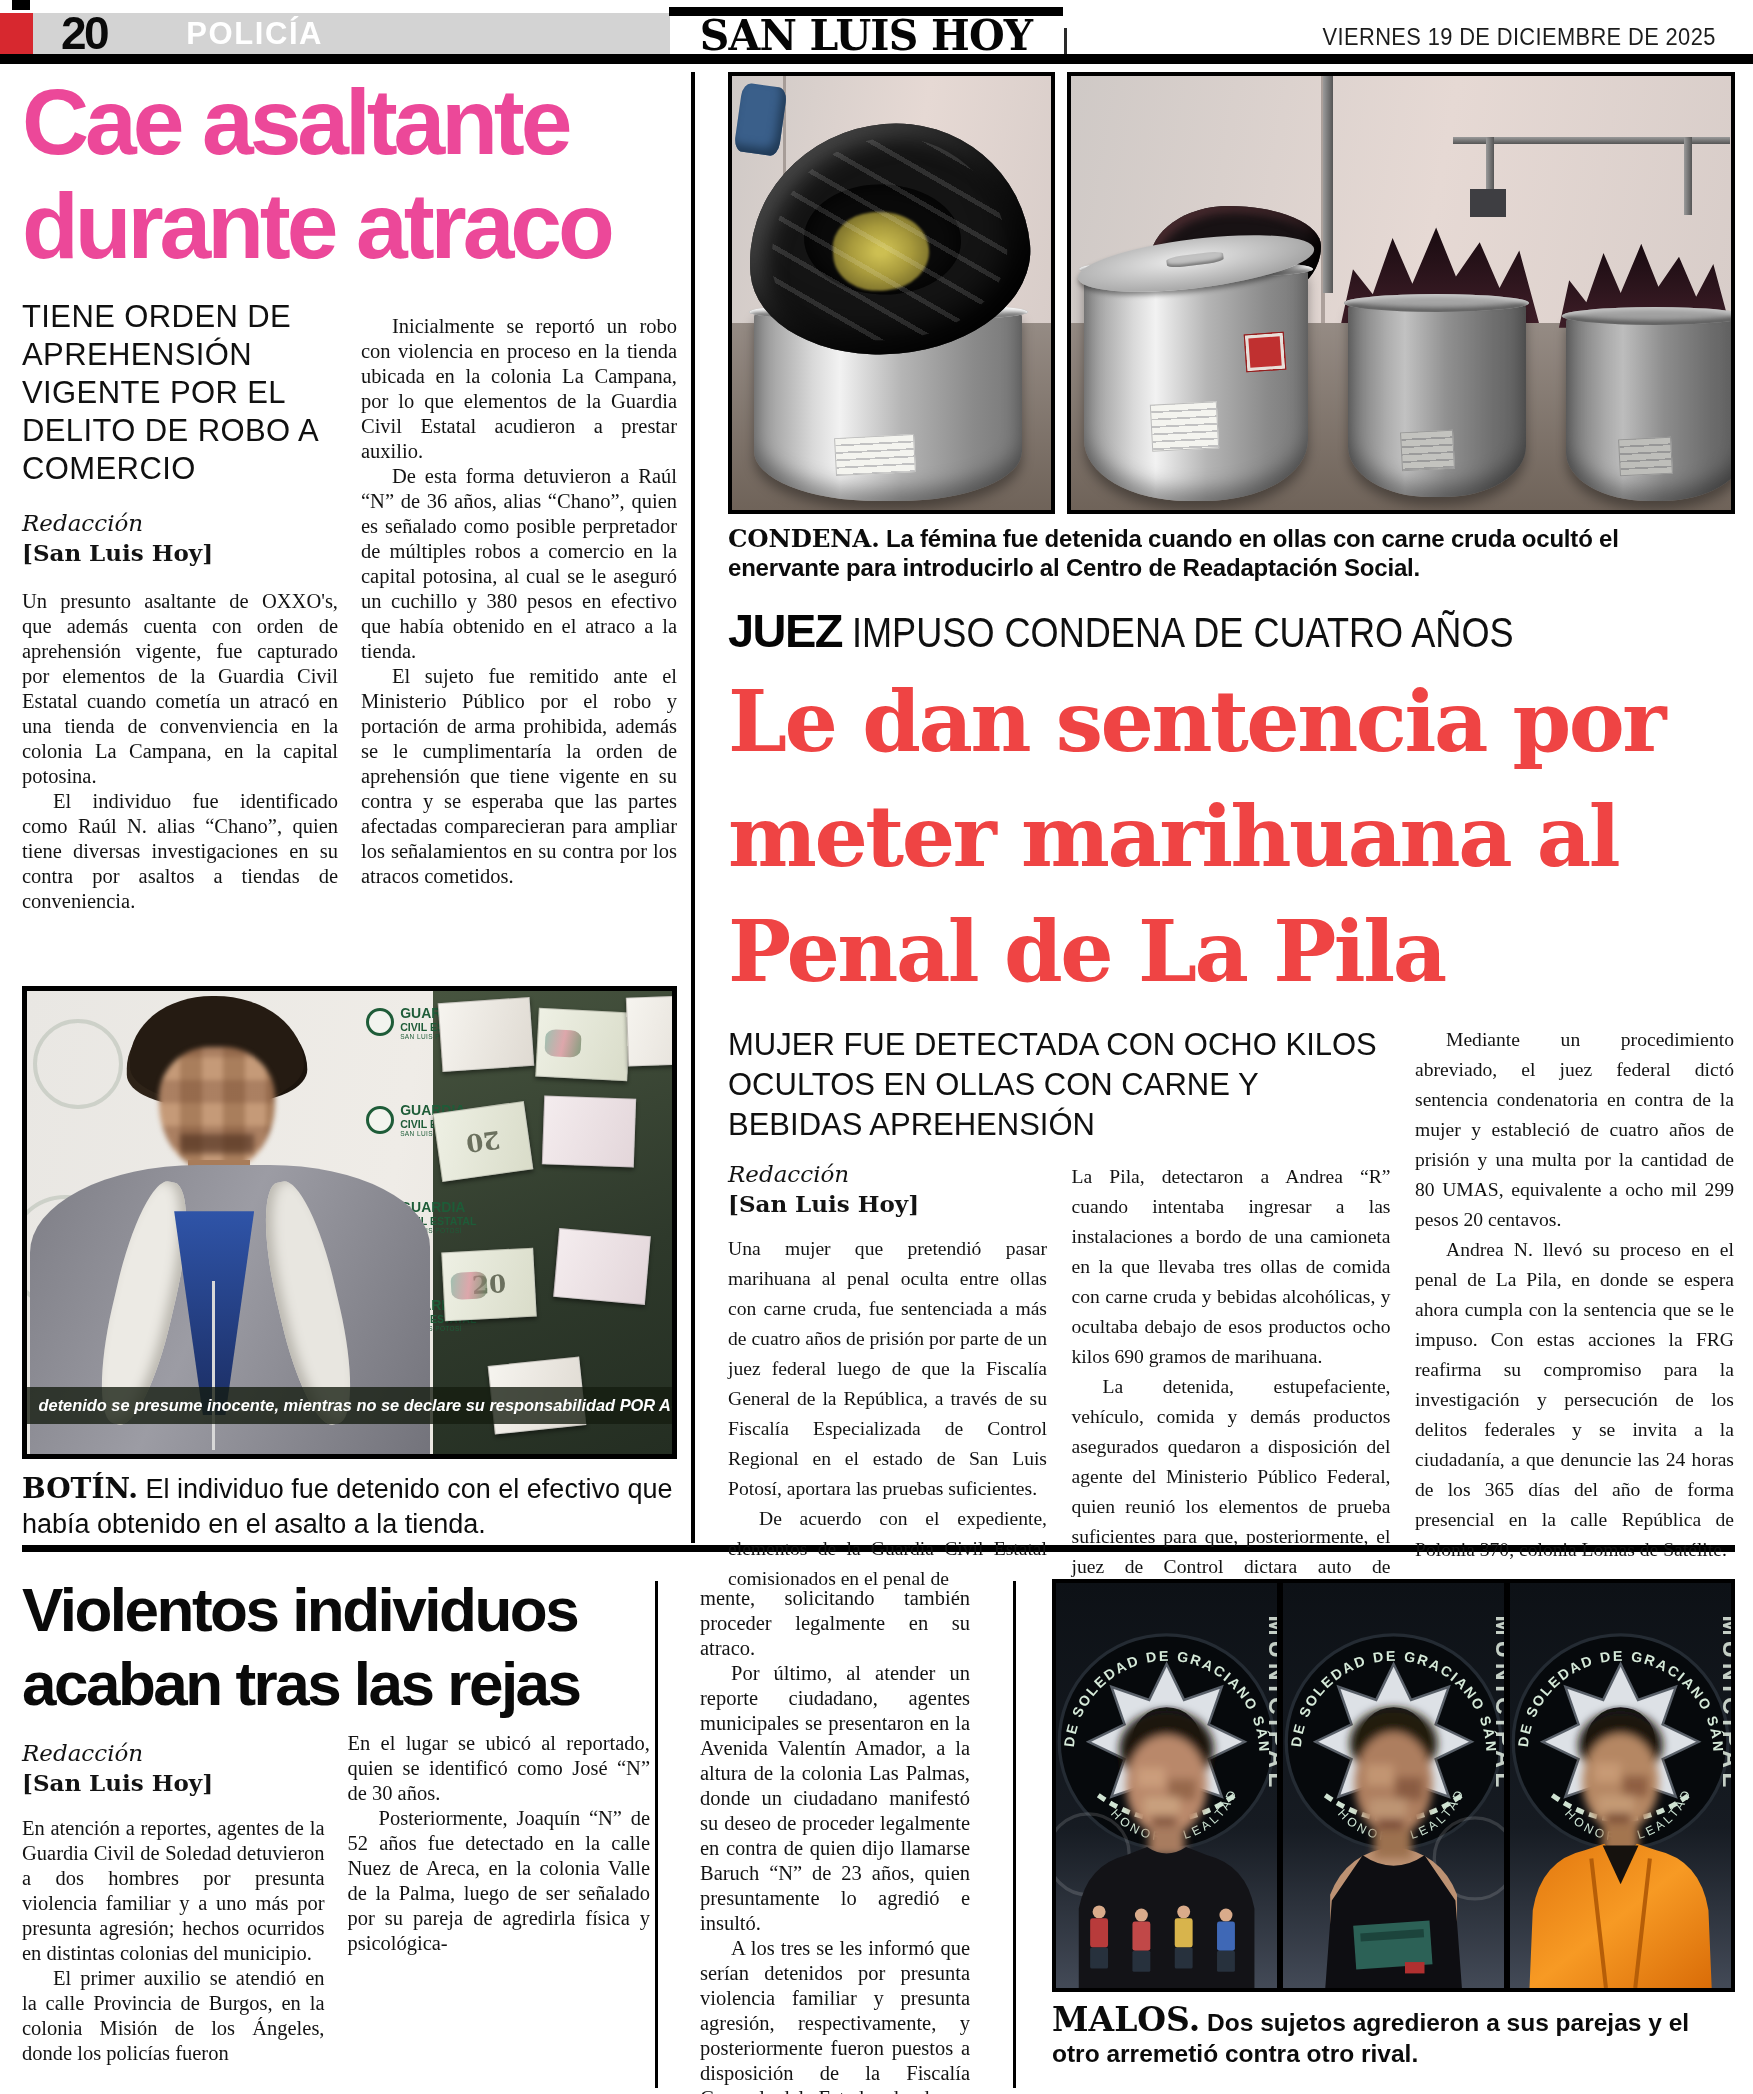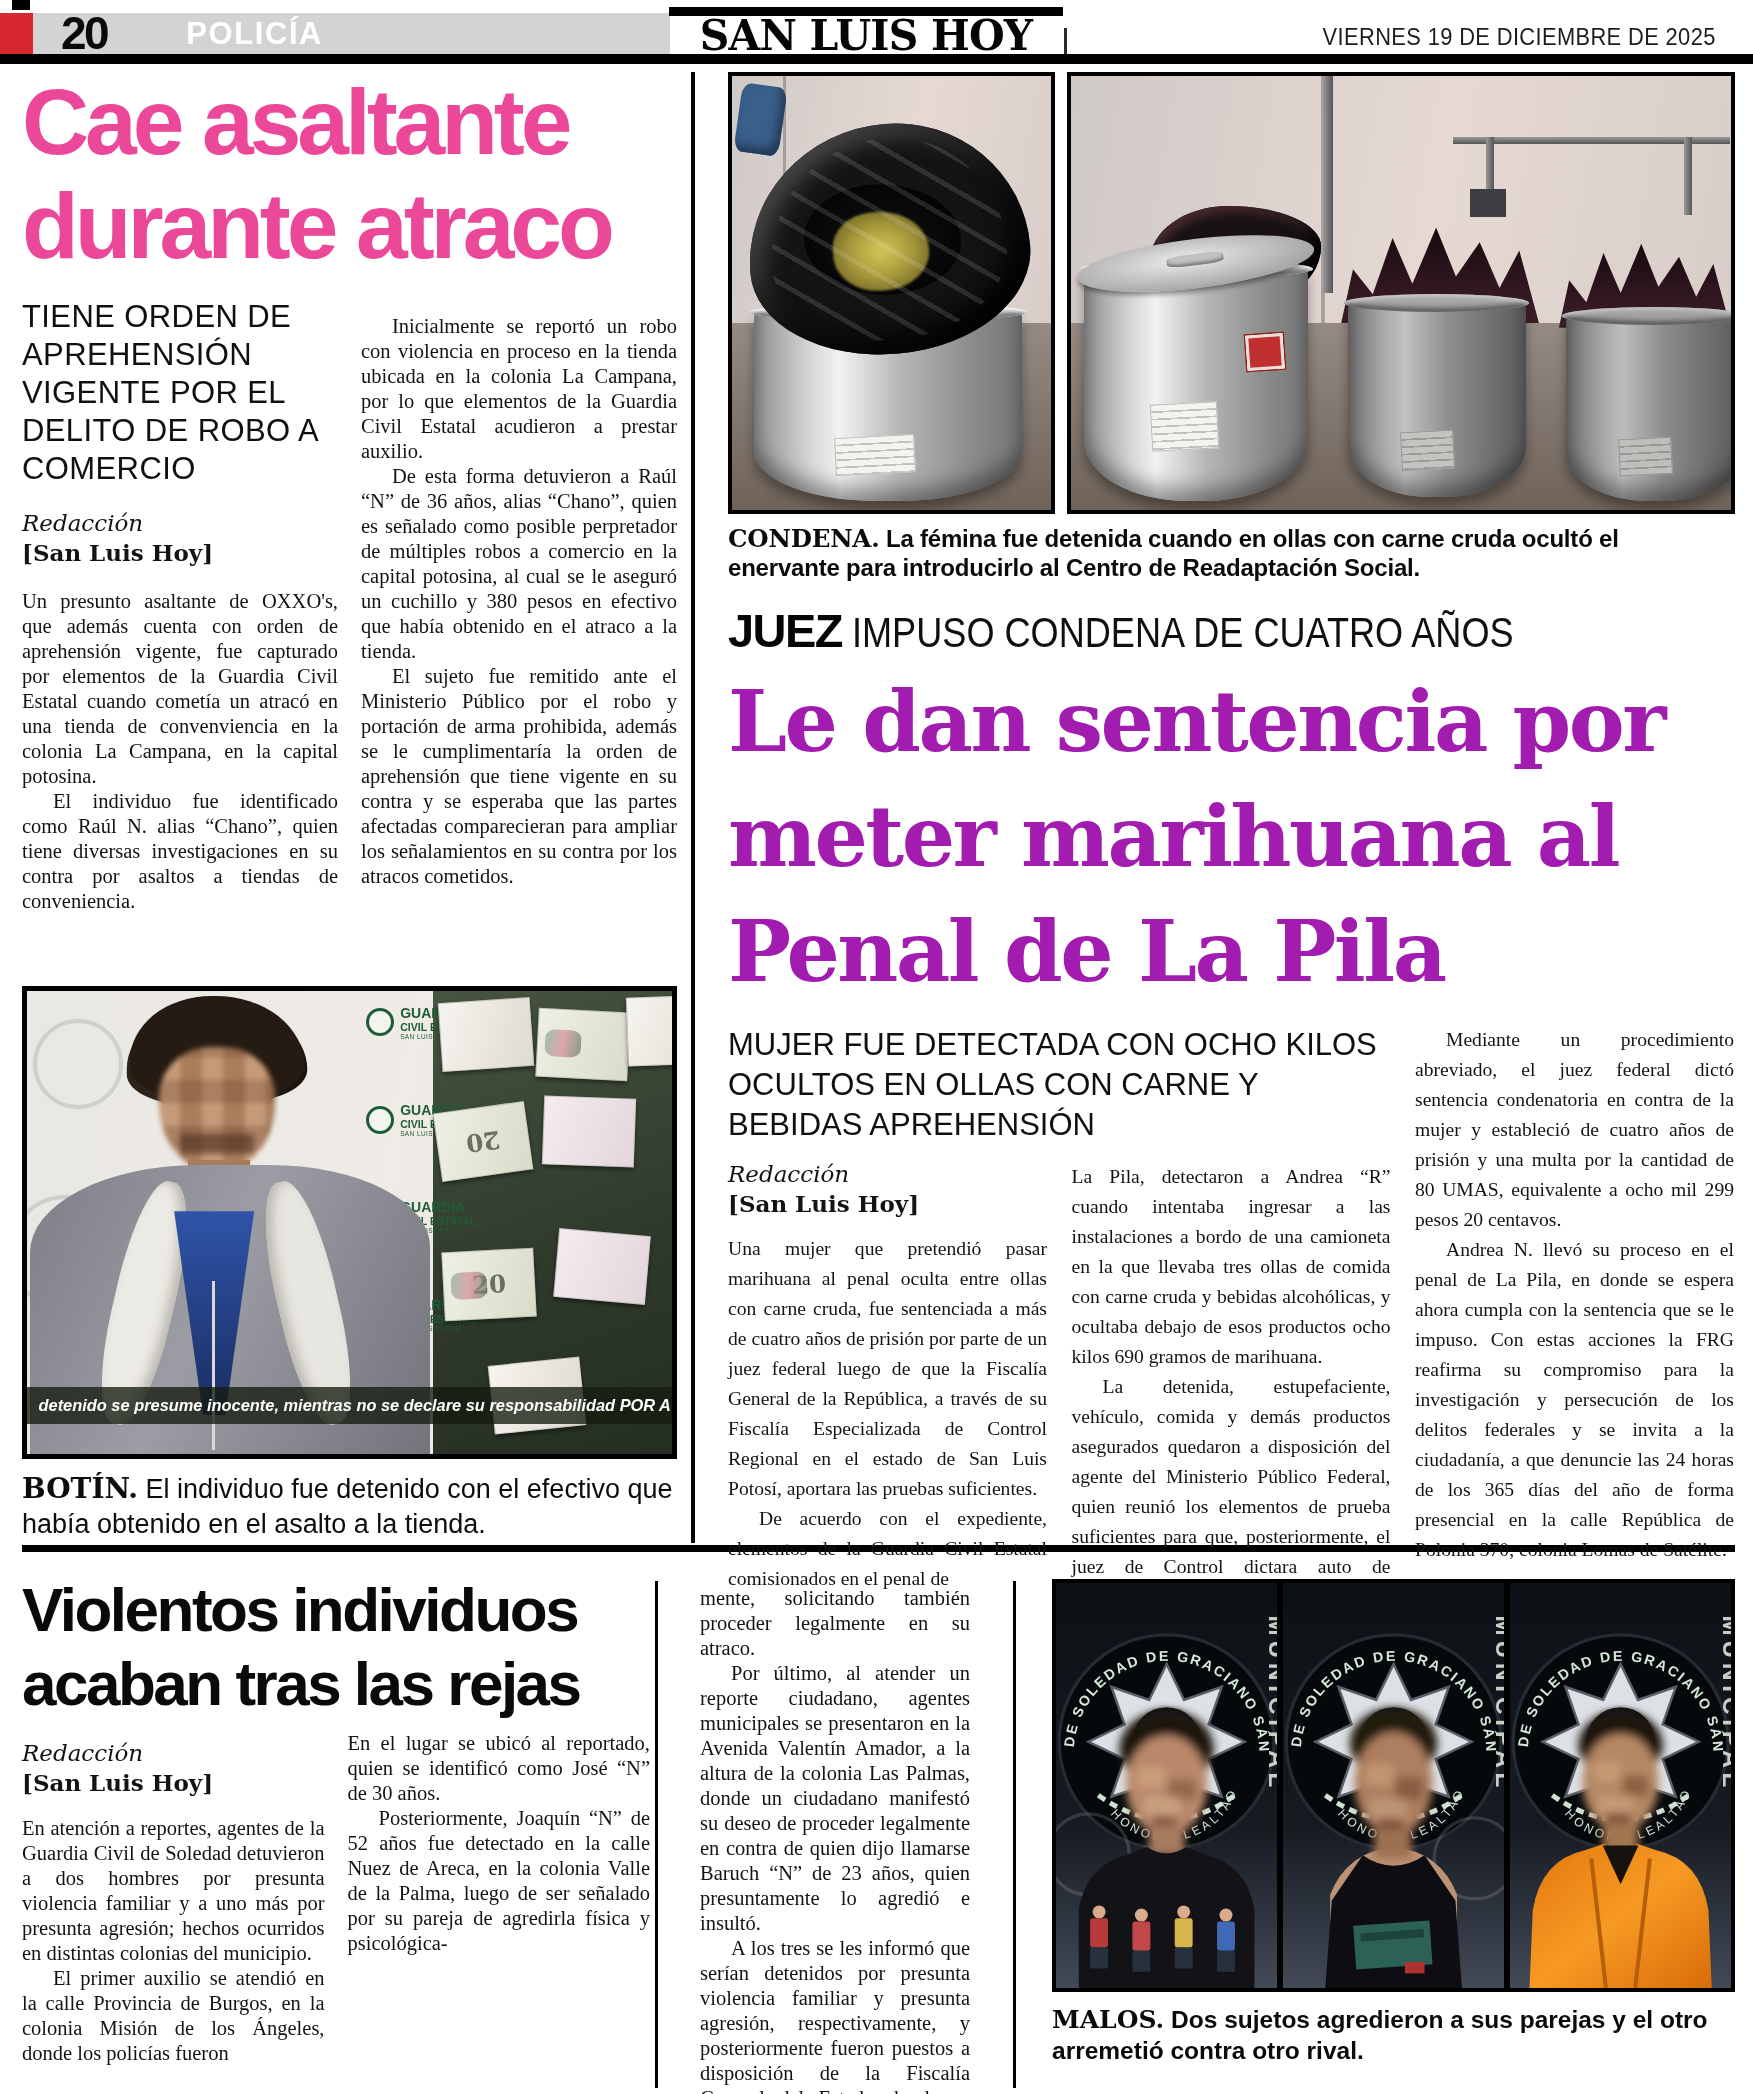--- a/index.html
+++ b/index.html
@@ -148,21 +148,21 @@
                box-shadow:inset -8.2px -8.2px 14.7px #000, inset 4.9px 6.5px 9.8px #4a2c30; }
   .bagjag { position:absolute; background:linear-gradient(#15090e,#3f1e28);
             clip-path:polygon(0 100%, 6% 48%, 16% 72%, 26% 18%, 36% 62%, 48% 8%, 58% 55%, 70% 22%, 80% 66%, 90% 30%, 100% 100%); }
 
   .cap-condena { font:700 24px/29.5px "Liberation Sans",sans-serif; letter-spacing:-0.2px; margin-top:9.8px; color:#0b0b0b; }
   .cap-condena .lead { font-size:24.5px; }
   .kicker { margin-top:20px; white-space:nowrap; }
   .k-lead { font:700 47px/47px "Liberation Sans",sans-serif; letter-spacing:-1.6px; color:#050505; }
   .k-rest { font:400 43px/47px "Liberation Sans",sans-serif; display:inline-block;
             transform:scaleX(0.84); transform-origin:0 60%; margin-left:6.5px; color:#101010; }
-  .a2-head { margin:8.2px 0 0; font:700 84px/115px "DejaVu Serif",serif; letter-spacing:-2.5px; color:#a21caf; }
+  .a2-head { margin:8.2px 0 0; font:700 84px/115px "DejaVu Serif",serif; letter-spacing:-2.5px; color:#ef4444; }
   .a2-head span { display:block; }
   .a2-body { display:grid; grid-template-columns:319px 319px 319px; column-gap:24.5px;
              grid-template-rows:auto auto 1fr; margin-top:16.4px; }
   .subdeck { grid-column:1/3; grid-row:1; margin:0 0 8.2px; width:655px;
              font:400 31px/40px "Liberation Sans",sans-serif; color:#101010; }
   .a2-byline { grid-column:1; grid-row:2; margin:6.5px 0 14.7px; }
   .a2c1 { grid-column:1; grid-row:3; }
   .a2c2 { grid-column:2; grid-row:2/4; padding-top:8.2px; }
   .a2c3 { grid-column:3; grid-row:1/4; }
   .a2 .body { font-size:19.6px; line-height:30px; }
@@ -173,21 +173,21 @@
   .a3-head span { display:block; }
   .a3-cols { display:flex; gap:23px; margin-top:9.8px; }
   .a3-cols > div { width:303px; }
   .a3 .byline { margin:8.2px 0 18px; }
   .a3c3 { left:700px; top:1586px; width:270px; }
 
   .malos { left:1052px; top:1579px; width:683px; margin:0; }
   .photo-d { height:413px; background:#000; border:4.1px solid #000; display:flex; gap:5.7px; }
   .photo-d svg { flex:1; height:100%; }
   .cap-malos { font:700 24.5px/31px "Liberation Sans",sans-serif; color:#0b0b0b; }
-  .cap-malos .lead { font-size:25px; }
+  .cap-malos .lead { font-size:33px; }
   .ring-txt { font:700 17.5px "Liberation Sans",sans-serif; fill:#d6ead9; letter-spacing:2.5px; }
   .ring-txt-b { font:400 15px "Liberation Sans",sans-serif; fill:#cfe6d6; letter-spacing:4px; }
   .side-txt { font:700 30px "Liberation Sans",sans-serif; fill:rgba(228,240,228,0.85); letter-spacing:6px; }
 </style>
 </head>
 <body>
 
 <svg width="0" height="0" style="position:absolute">
   <defs>
     <linearGradient id="pbg" x1="0" y1="0" x2="0" y2="1">

